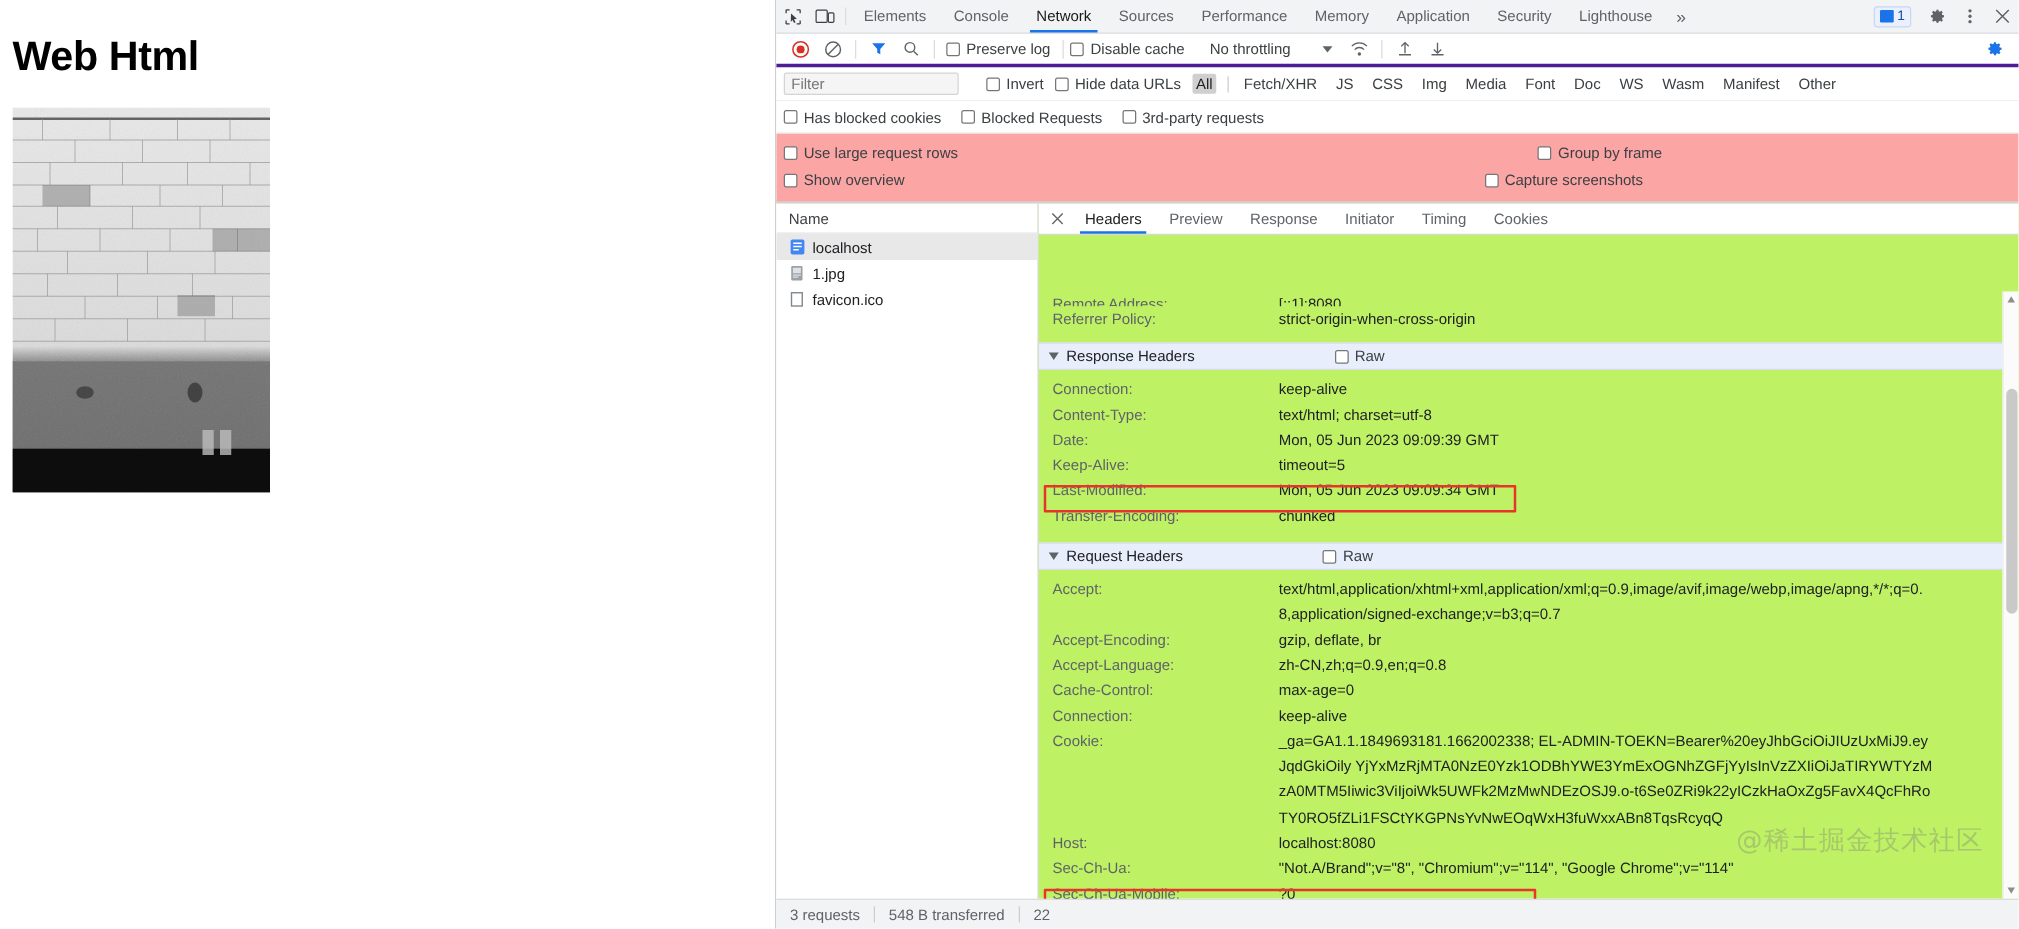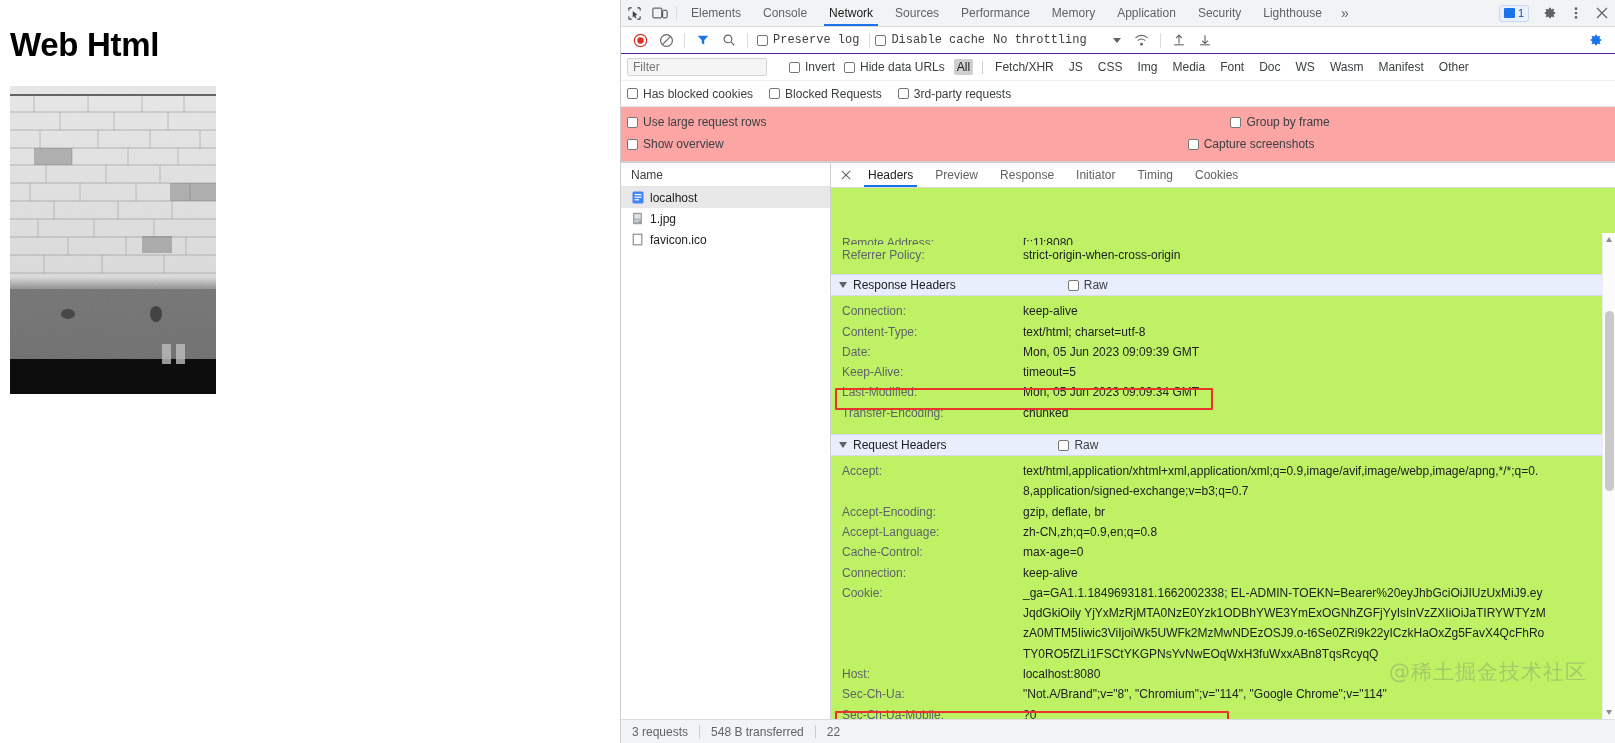--- a/index.html
+++ b/index.html
@@ -105,41 +105,40 @@
     position: relative;
   }
   .dt-close { font-size: 15px; color: #5f6368; }
 
   
   .net-toolbar {
     height: 27px; min-height: 27px;
     display: flex; align-items: center;
     gap: 0px;
     padding: 0 6px;
-    border-bottom: 1px solid #4c1d95;
+    border-bottom: 3px solid #4c1d95;
     background: #fff;
-    font-family: Liberation Mono, monospace;
   }
   .tb-ico { width: 26px; height: 22px; display: flex; align-items: center; justify-content: center; }
   .vdiv { width: 1px; height: 15px; background: #dadce0; margin: 0 5px; }
   .chk {
     display: inline-flex; align-items: center; gap: 5px;
     font-size: 12px; color: #3c4043; white-space: nowrap;
   }
   .box {
     width: 11px; height: 11px;
     border: 1px solid #767676;
     border-radius: 2px;
     background: #fff;
     display: inline-block;
     flex: 0 0 11px;
   }
   .throttle {
     display: flex; align-items: center; gap: 4px;
-    font-size: 12px; color: #3c4043; margin-left: 8px;
+    font-size: 12px; color: #3c4043; margin-left: 20px;
     white-space: nowrap;
   }
   .caret-down {
     width: 0; height: 0;
     border-left: 4px solid transparent;
     border-right: 4px solid transparent;
     border-top: 5px solid #5f6368;
     display: inline-block;
     margin-left: 22px;
   }

